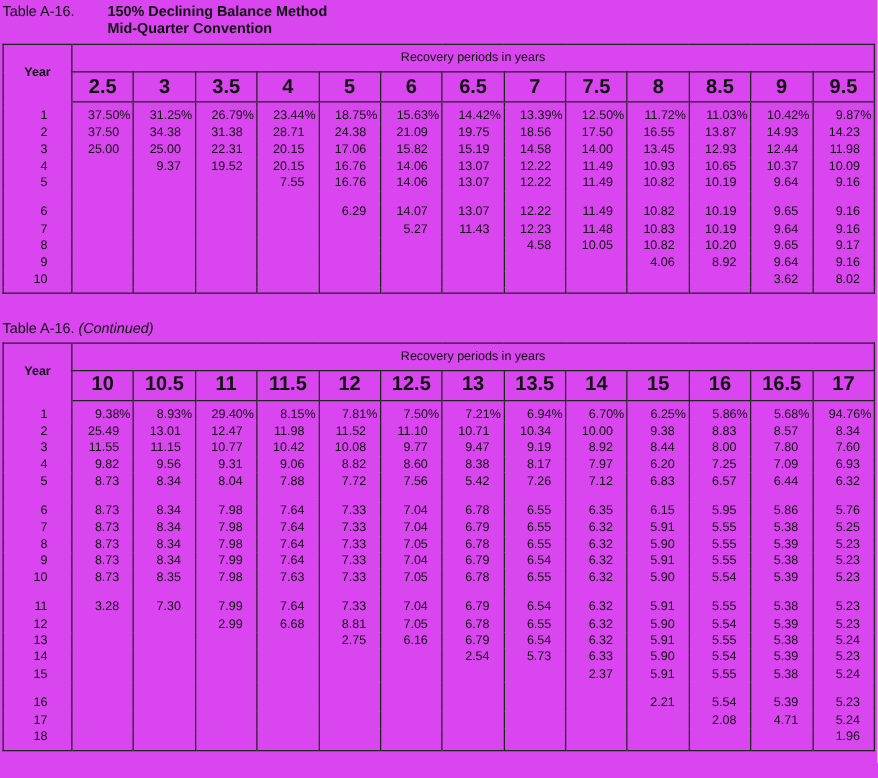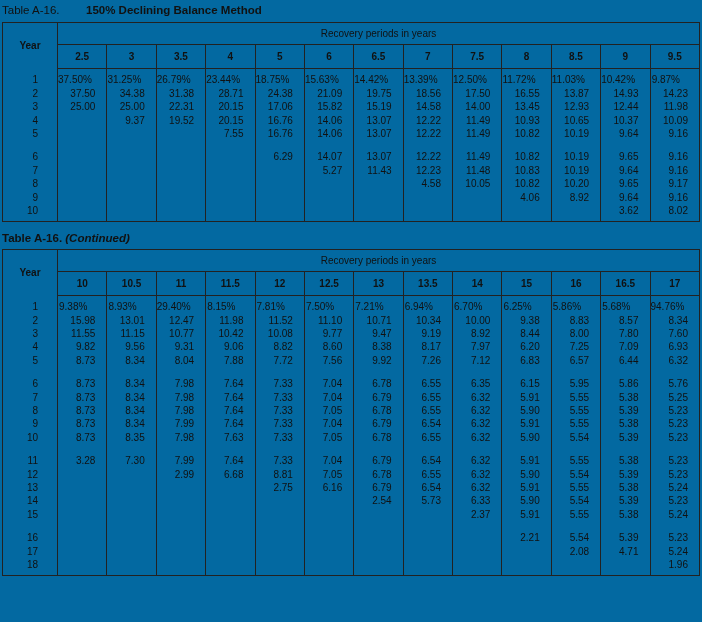--- a/index.html
+++ b/index.html
@@ -2,67 +2,68 @@
 <html><head>
 <meta charset="utf-8">
 <style>
   html,body { margin:0; padding:0; background:#fff; }
   body {
     width:702px; height:622px;
     font-family:"Liberation Sans", sans-serif;
     color:#111;
     -webkit-font-smoothing:antialiased;
   }
-  .page { position:relative; width:698px; height:618px; padding:2px; background:#0369a1; }
+  .page { position:relative; width:698px; height:618px; padding:2px; background:#d946ef; }
 
   
   .doc-title { display:flex; align-items:flex-start; font-size:11.5px; line-height:13px; margin:2px 0 5px 0; }
   .title-prefix { width:84px; flex:0 0 84px; font-weight:normal; }
   .title-lines { font-weight:bold; }
 
-  .continued-title { font-size:11.5px; line-height:13px; margin:10px 0 4px 0;font-weight:bold; }
+  .continued-title { font-size:11.5px; line-height:13px; margin:22px 0 4px 0; }
   .continued-title .italic { font-style:italic; }
 
   
   table.rate-table {
     width:698px; table-layout:fixed; border-collapse:collapse;
     font-size:10px; color:#111;
     border:1.2px solid #222;
   }
   table.rate-table th, table.rate-table td { padding:0; margin:0; }
   th.year-th {
     width:54px; font-weight:bold; font-size:10px; text-align:center;
     border-right:1px solid #222;
   }
   th.span-th {
     font-weight:normal; font-size:10px; text-align:center; height:21px;
     border-bottom:1px solid #222;
   }
   th.period-th {
-    font-weight:bold; font-size:10px; text-align:center; height:23px;
+    font-weight:bold; font-size:16px; text-align:center; height:23px;
     border-left:1px solid #222; border-bottom:1px solid #222;
   }
   th.period-th:first-of-type { border-left:none; }
   tbody td { border-left:1px solid #222; vertical-align:bottom; line-height:12px; }
   tbody td:first-child { border-left:none; }
   tbody td.val { height:13.4px; text-align:right; padding-right:11px; white-space:nowrap; }
-  tbody td.val.pct { padding-right:19px; }
+  tbody td.val.pct { padding-right:2px; }
   tbody td.year-td { height:13.4px; text-align:right; padding-right:19px; }
   tbody tr.pad-row td { height:4px; }
   tbody tr.spacer td { height:10px; }
 </style>
 </head>
 <body>
 
 <div class="page">
 
   <div class="doc-title">
     <span class="title-prefix">Table A-16.</span>
     <div class="title-lines">
       <div>150% Declining Balance Method</div>
+      <div>Mid-Quarter Convention</div>
     </div>
   </div>
 
   <table class="rate-table">
       <thead>
         <tr>
           <th class="year-th" rowspan="2">Year</th>
           <th class="span-th" colspan="13">Recovery periods in years</th>
         </tr>
         <tr>
@@ -348,21 +349,21 @@
           <td class="val pct">7.21%</td>
           <td class="val pct">6.94%</td>
           <td class="val pct">6.70%</td>
           <td class="val pct">6.25%</td>
           <td class="val pct">5.86%</td>
           <td class="val pct">5.68%</td>
           <td class="val pct">94.76%</td>
         </tr>
         <tr>
           <td class="year-td">2</td>
-          <td class="val">15.98</td>
+          <td class="val">25.49</td>
           <td class="val">13.01</td>
           <td class="val">12.47</td>
           <td class="val">11.98</td>
           <td class="val">11.52</td>
           <td class="val">11.10</td>
           <td class="val">10.71</td>
           <td class="val">10.34</td>
           <td class="val">10.00</td>
           <td class="val">9.38</td>
           <td class="val">8.83</td>
@@ -402,21 +403,21 @@
           <td class="val">6.93</td>
         </tr>
         <tr>
           <td class="year-td">5</td>
           <td class="val">8.73</td>
           <td class="val">8.34</td>
           <td class="val">8.04</td>
           <td class="val">7.88</td>
           <td class="val">7.72</td>
           <td class="val">7.56</td>
-          <td class="val">9.92</td>
+          <td class="val">5.42</td>
           <td class="val">7.26</td>
           <td class="val">7.12</td>
           <td class="val">6.83</td>
           <td class="val">6.57</td>
           <td class="val">6.44</td>
           <td class="val">6.32</td>
         </tr>
         <tr class="spacer">
           <td></td>
           <td></td>

